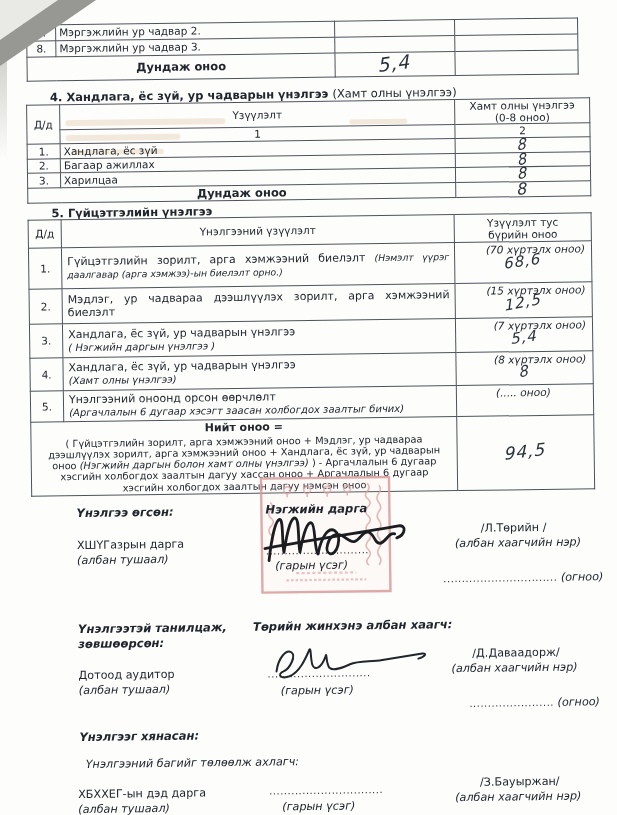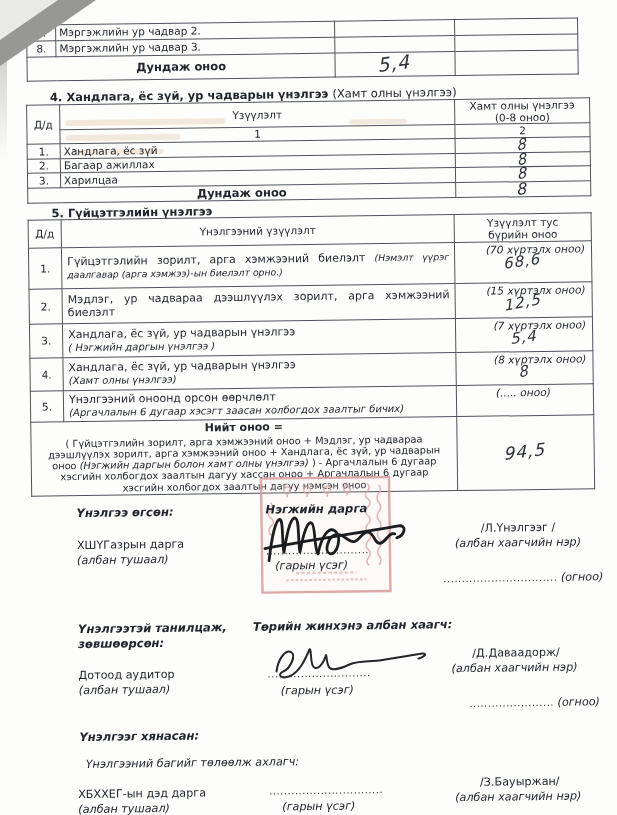--- a/index.html
+++ b/index.html
@@ -257,21 +257,21 @@
   <div class="sig-area dots" style="left:263px;top:545px;z-index:2;">............................</div>
   <svg class="sig-svg" style="left:256px;top:506px;" width="156" height="64" viewBox="0 0 156 64">
     <g stroke="#1b1d20" stroke-width="2.8" fill="none" stroke-linecap="round" stroke-linejoin="round">
       <path d="M10 54 C13 30 17 14 21 13 C25 12 23 38 25 46 C29 22 33 10 37 12 C41 14 39 36 41 46 C45 26 49 15 53 17 C57 19 55 42 59 48"></path>
       <path d="M59 48 C63 30 70 21 76 25 C84 31 78 50 71 48 C65 46 69 31 77 29 C85 27 89 38 96 36 C102 34 104 25 110 27 C116 29 116 40 122 38 C128 36 130 27 136 29"></path>
       <path d="M6 42 C34 37 96 28 140 21 C148 20 147 30 138 33"></path>
     </g>
   </svg>
   <div class="sig-area sig-sub" style="left:272px;top:559px;z-index:2;">(гарын үсэг)</div>
 
-  <div class="sig-area name" style="left:478px;top:524px;">/Л.Үнэлгээг /</div>
+  <div class="sig-area name" style="left:478px;top:524px;">/Л.Төрийн /</div>
   <div class="sig-area sig-sub" style="left:452px;top:539px;">(албан хаагчийн нэр)</div>
   <div class="sig-area" style="left:440px;top:574px;width:160px;text-align:right;">
     <span class="dots">...............................</span>
     <span class="sig-sub">(огноо)</span>
   </div>
 
   <div class="sig-area sig-label" style="left:74px;top:619px;">Үнэлгээтэй танилцаж,</div>
   <div class="sig-area sig-label" style="left:74px;top:634px;">зөвшөөрсөн:</div>
   <div class="sig-area sig-label" style="left:249px;top:619px;">Төрийн жинхэнэ албан хаагч:</div>
 

